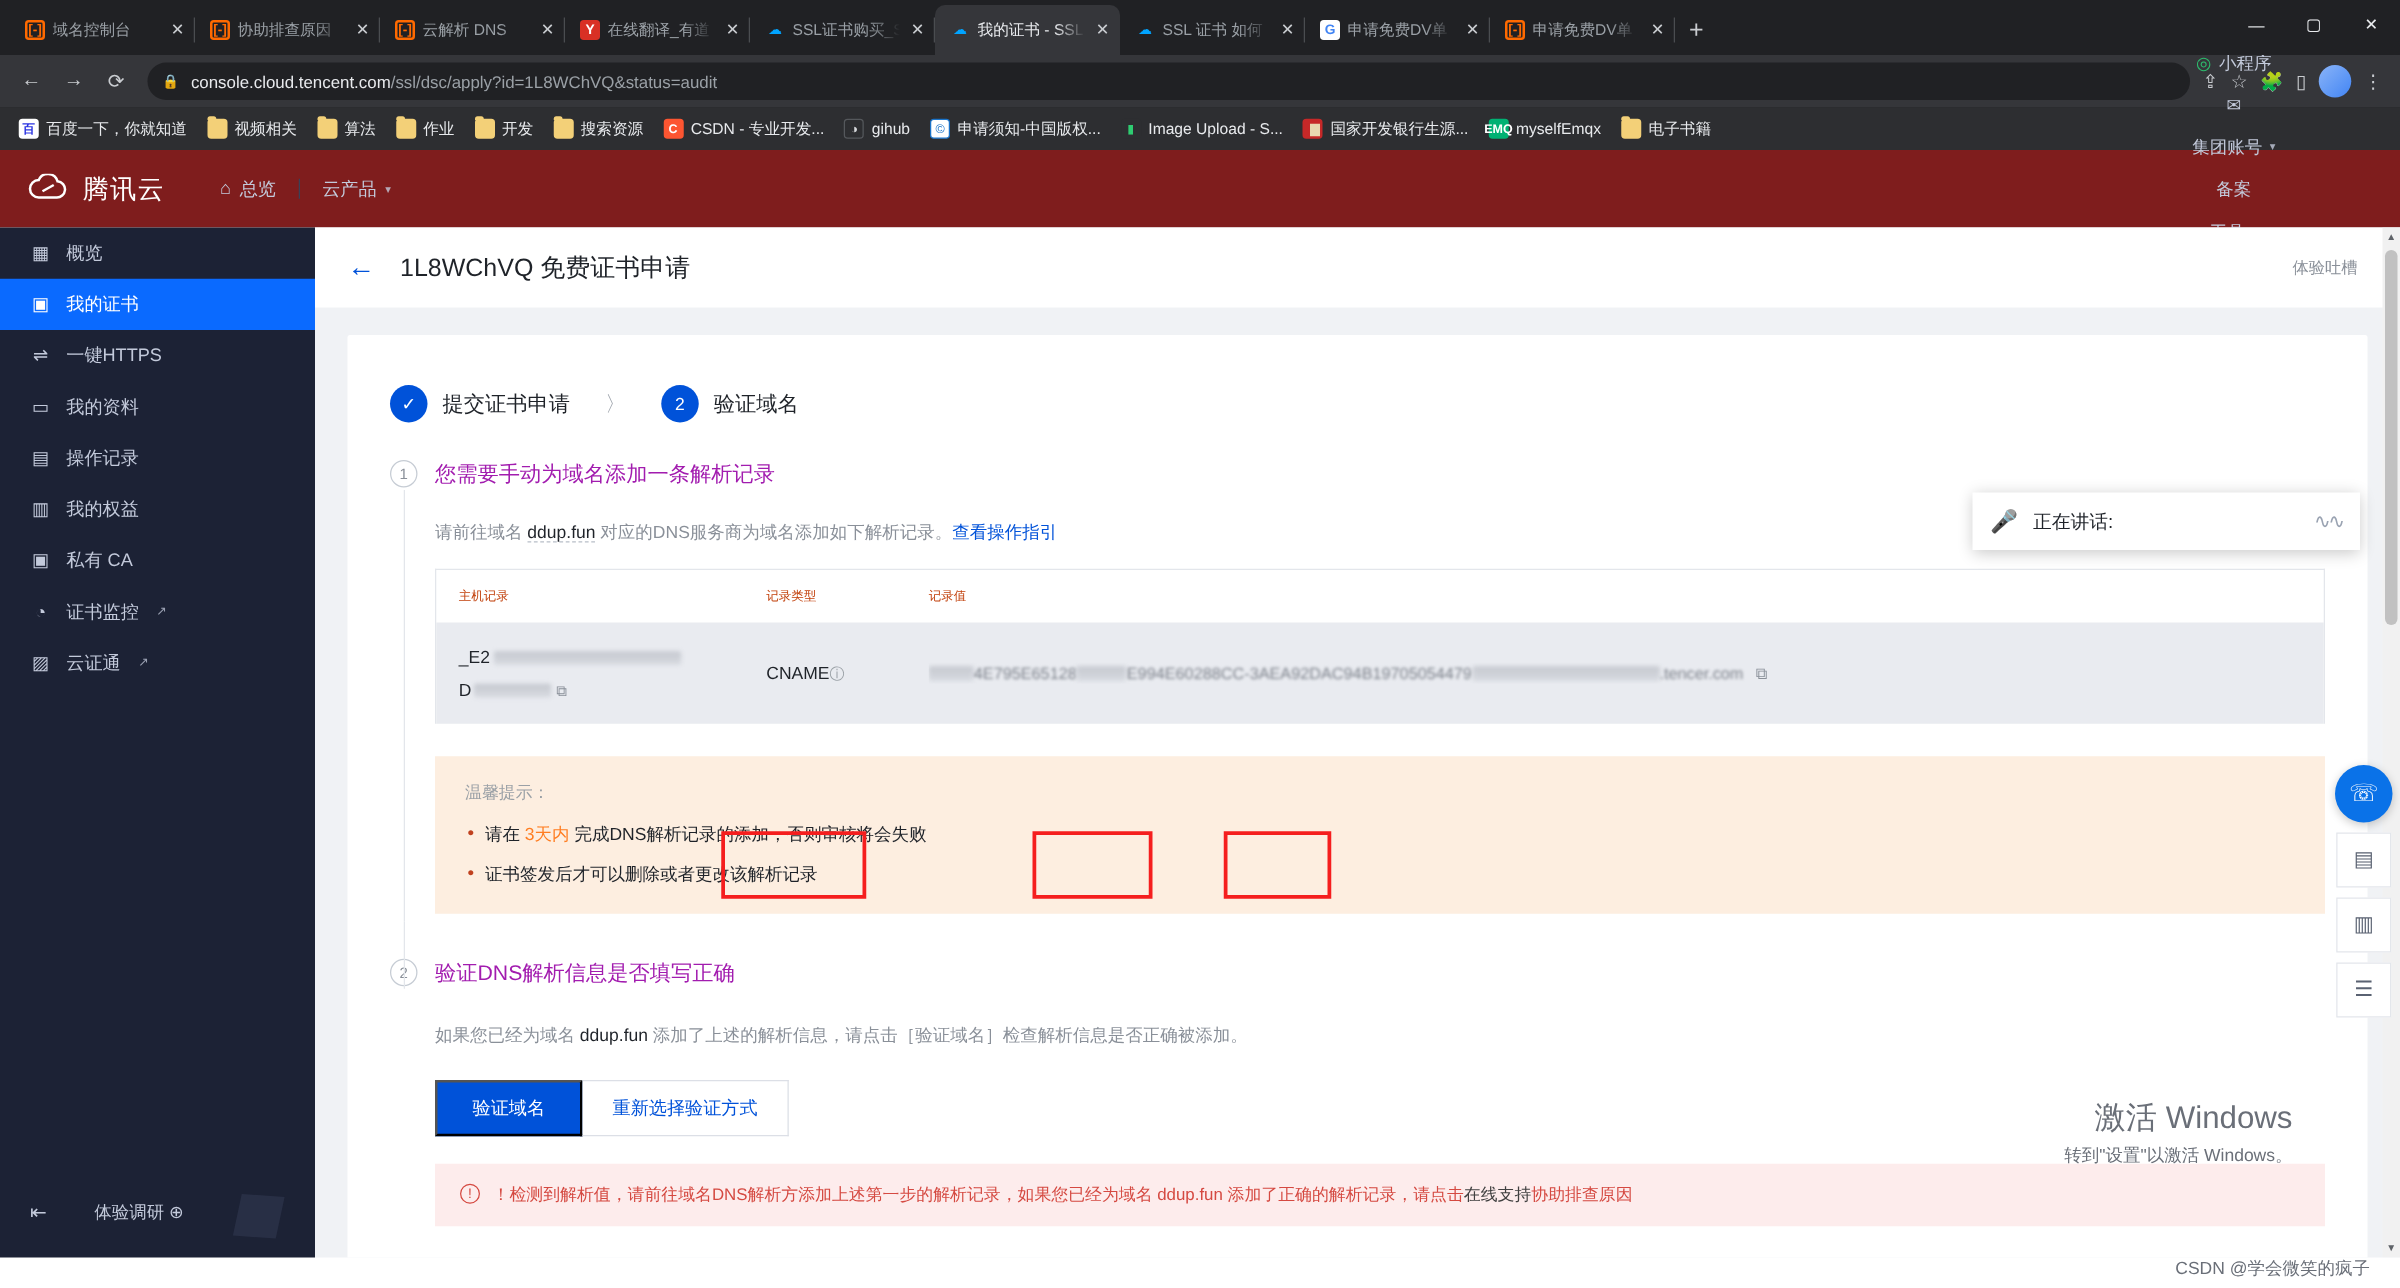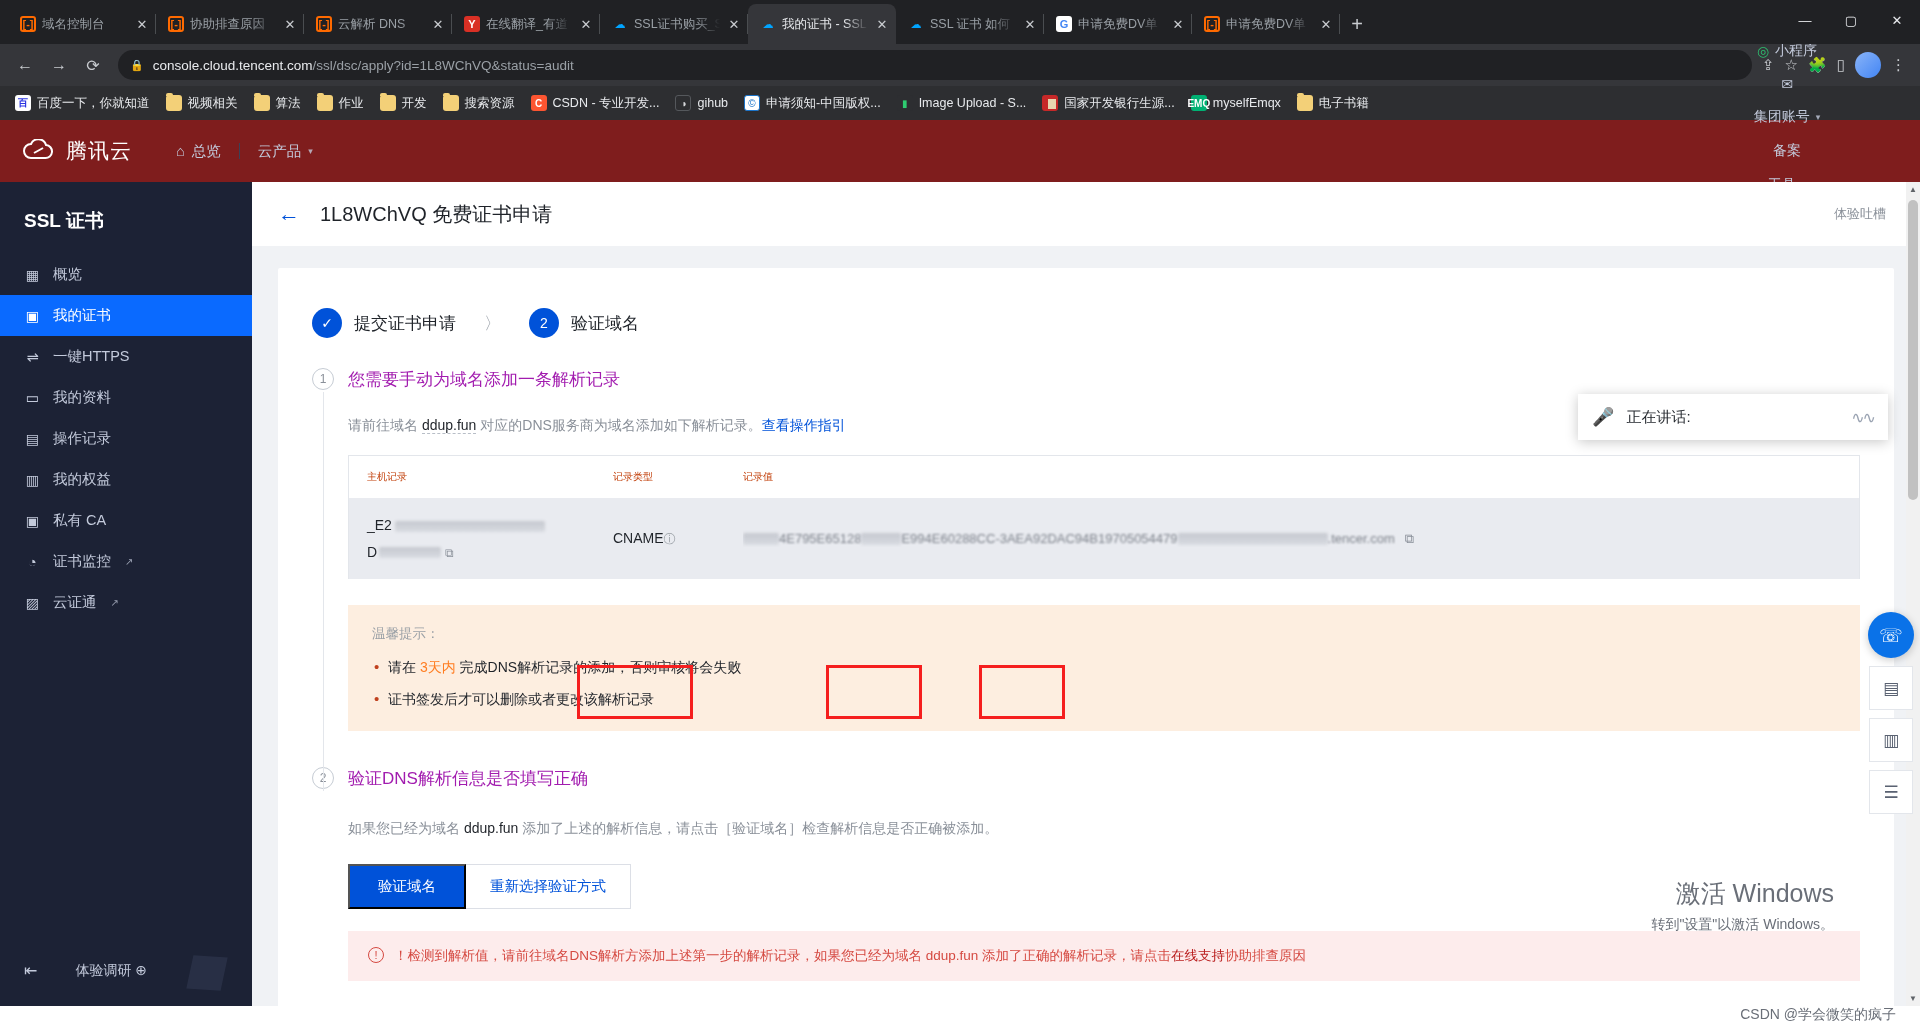--- a/index.html
+++ b/index.html
@@ -206,21 +206,21 @@
   .btn-primary { background:#0052d9; color:#fff; font-size:14.5px; padding: 11px 28px; }
   .btn-ghost { background:#fff; color:#0052d9; font-size:14.5px; padding: 11px 24px;
                border:1px solid #dcdfe6; border-left:none; }
 
   .errbox { background:#fdecec; margin-top: 22px; padding: 16px 20px; display:flex;
             gap: 10px; font-size: 13.5px; color:#d54941; align-items:flex-start;
             overflow:hidden; white-space:nowrap; }
   .err-ic { flex:0 0 16px; width:16px; height:16px; border-radius:50%;
             border:1.5px solid #d54941; color:#d54941; font-size:11px;
             display:flex; align-items:center; justify-content:center; }
-  .errbox .elink { color:#b91c1c; }
+  .errbox .elink { color:#404040; }
 
   
   .rail { position:absolute; right: 6px; top: 430px; display:flex;
           flex-direction:column; gap: 8px; align-items:center; z-index: 40; }
   .rail-round { width: 46px; height: 46px; border-radius:50%; background:#0a72e8;
                 color:#fff; display:flex; align-items:center; justify-content:center;
                 font-size: 19px; box-shadow: 0 2px 8px rgba(0,0,0,.22); }
   .rail-sq { width: 44px; height: 44px; background:#fff; border:1px solid #e3e6eb;
              color:#5a6272; display:flex; align-items:center; justify-content:center;
              font-size: 17px; }
@@ -439,21 +439,20 @@
     <div class="tc-right-item">
       <span class="tc-avatar">微</span>
       <span class="caret">▾</span>
     </div>
   </div>
 </div>
 
 <div class="body-wrap">
 
   <div class="sidebar">
-    <div class="sb-title">SSL 证书</div>
     <div id="sidebar-host">
         <div class="sb-item">
           <span class="sb-icon">▦</span>
           <span>概览</span>
         </div>
         <div class="sb-item active bright">
           <span class="sb-icon">▣</span>
           <span>我的证书</span>
         </div>
         <div class="sb-item">

